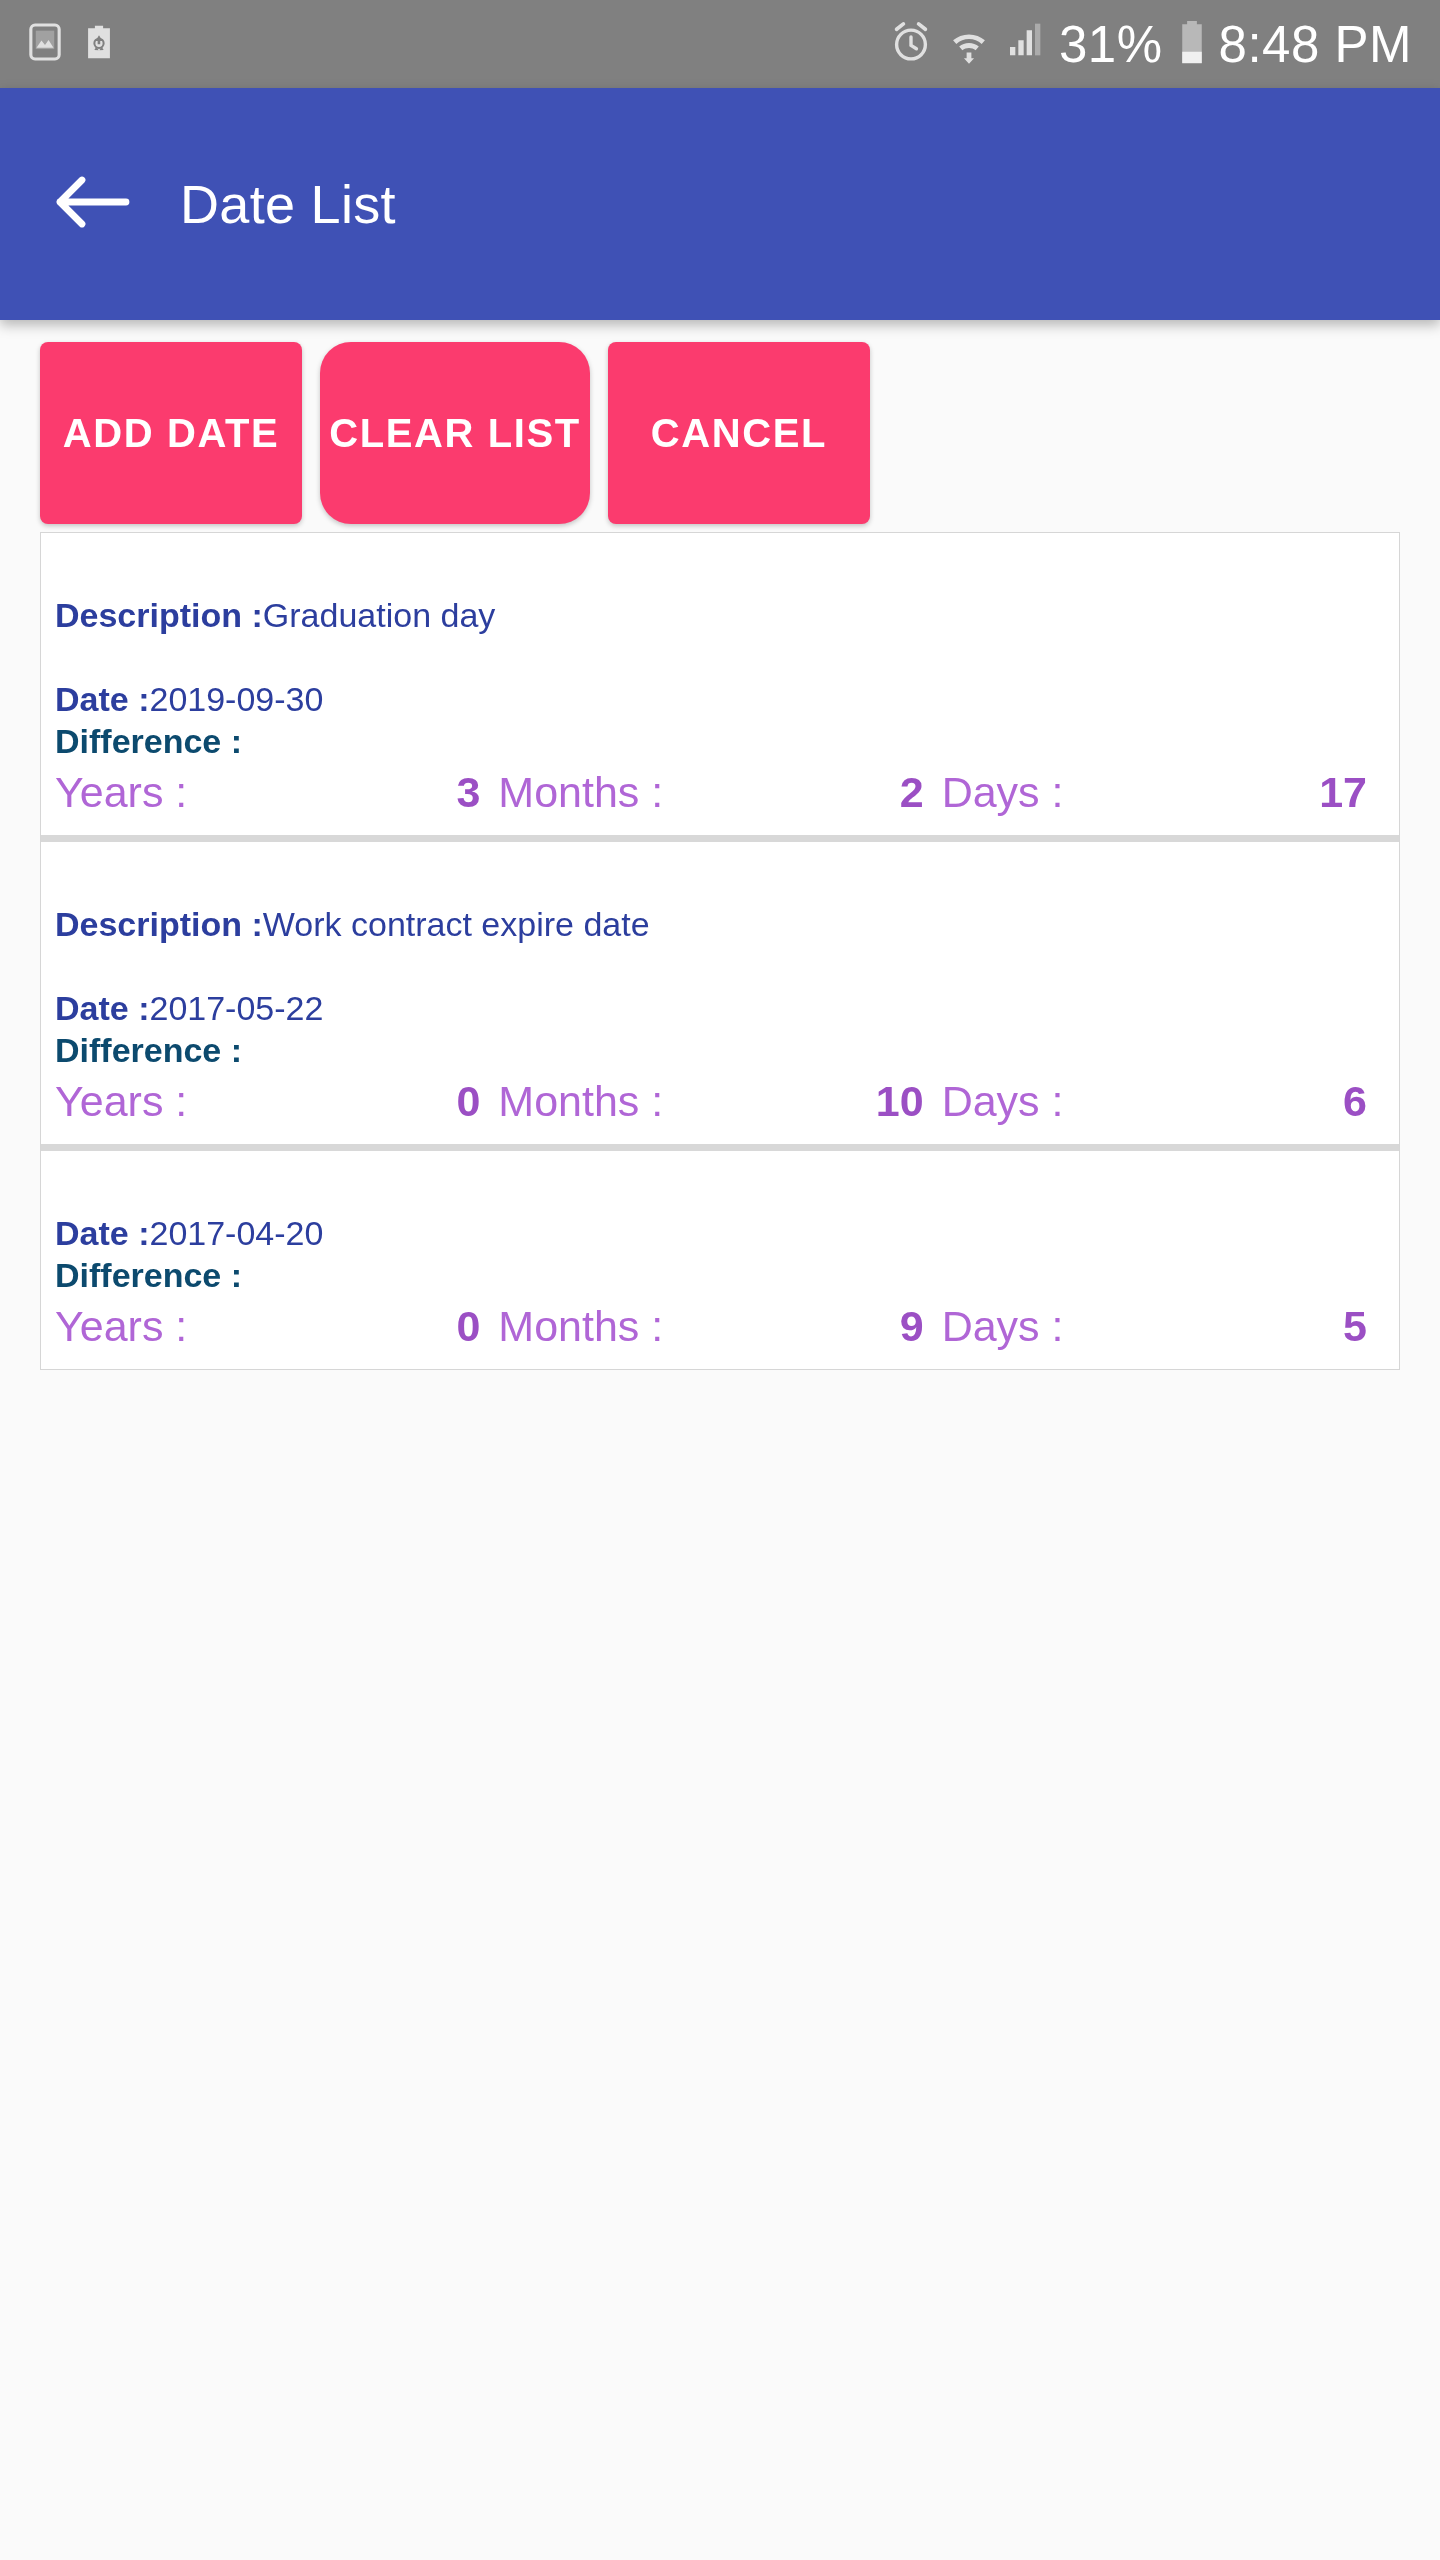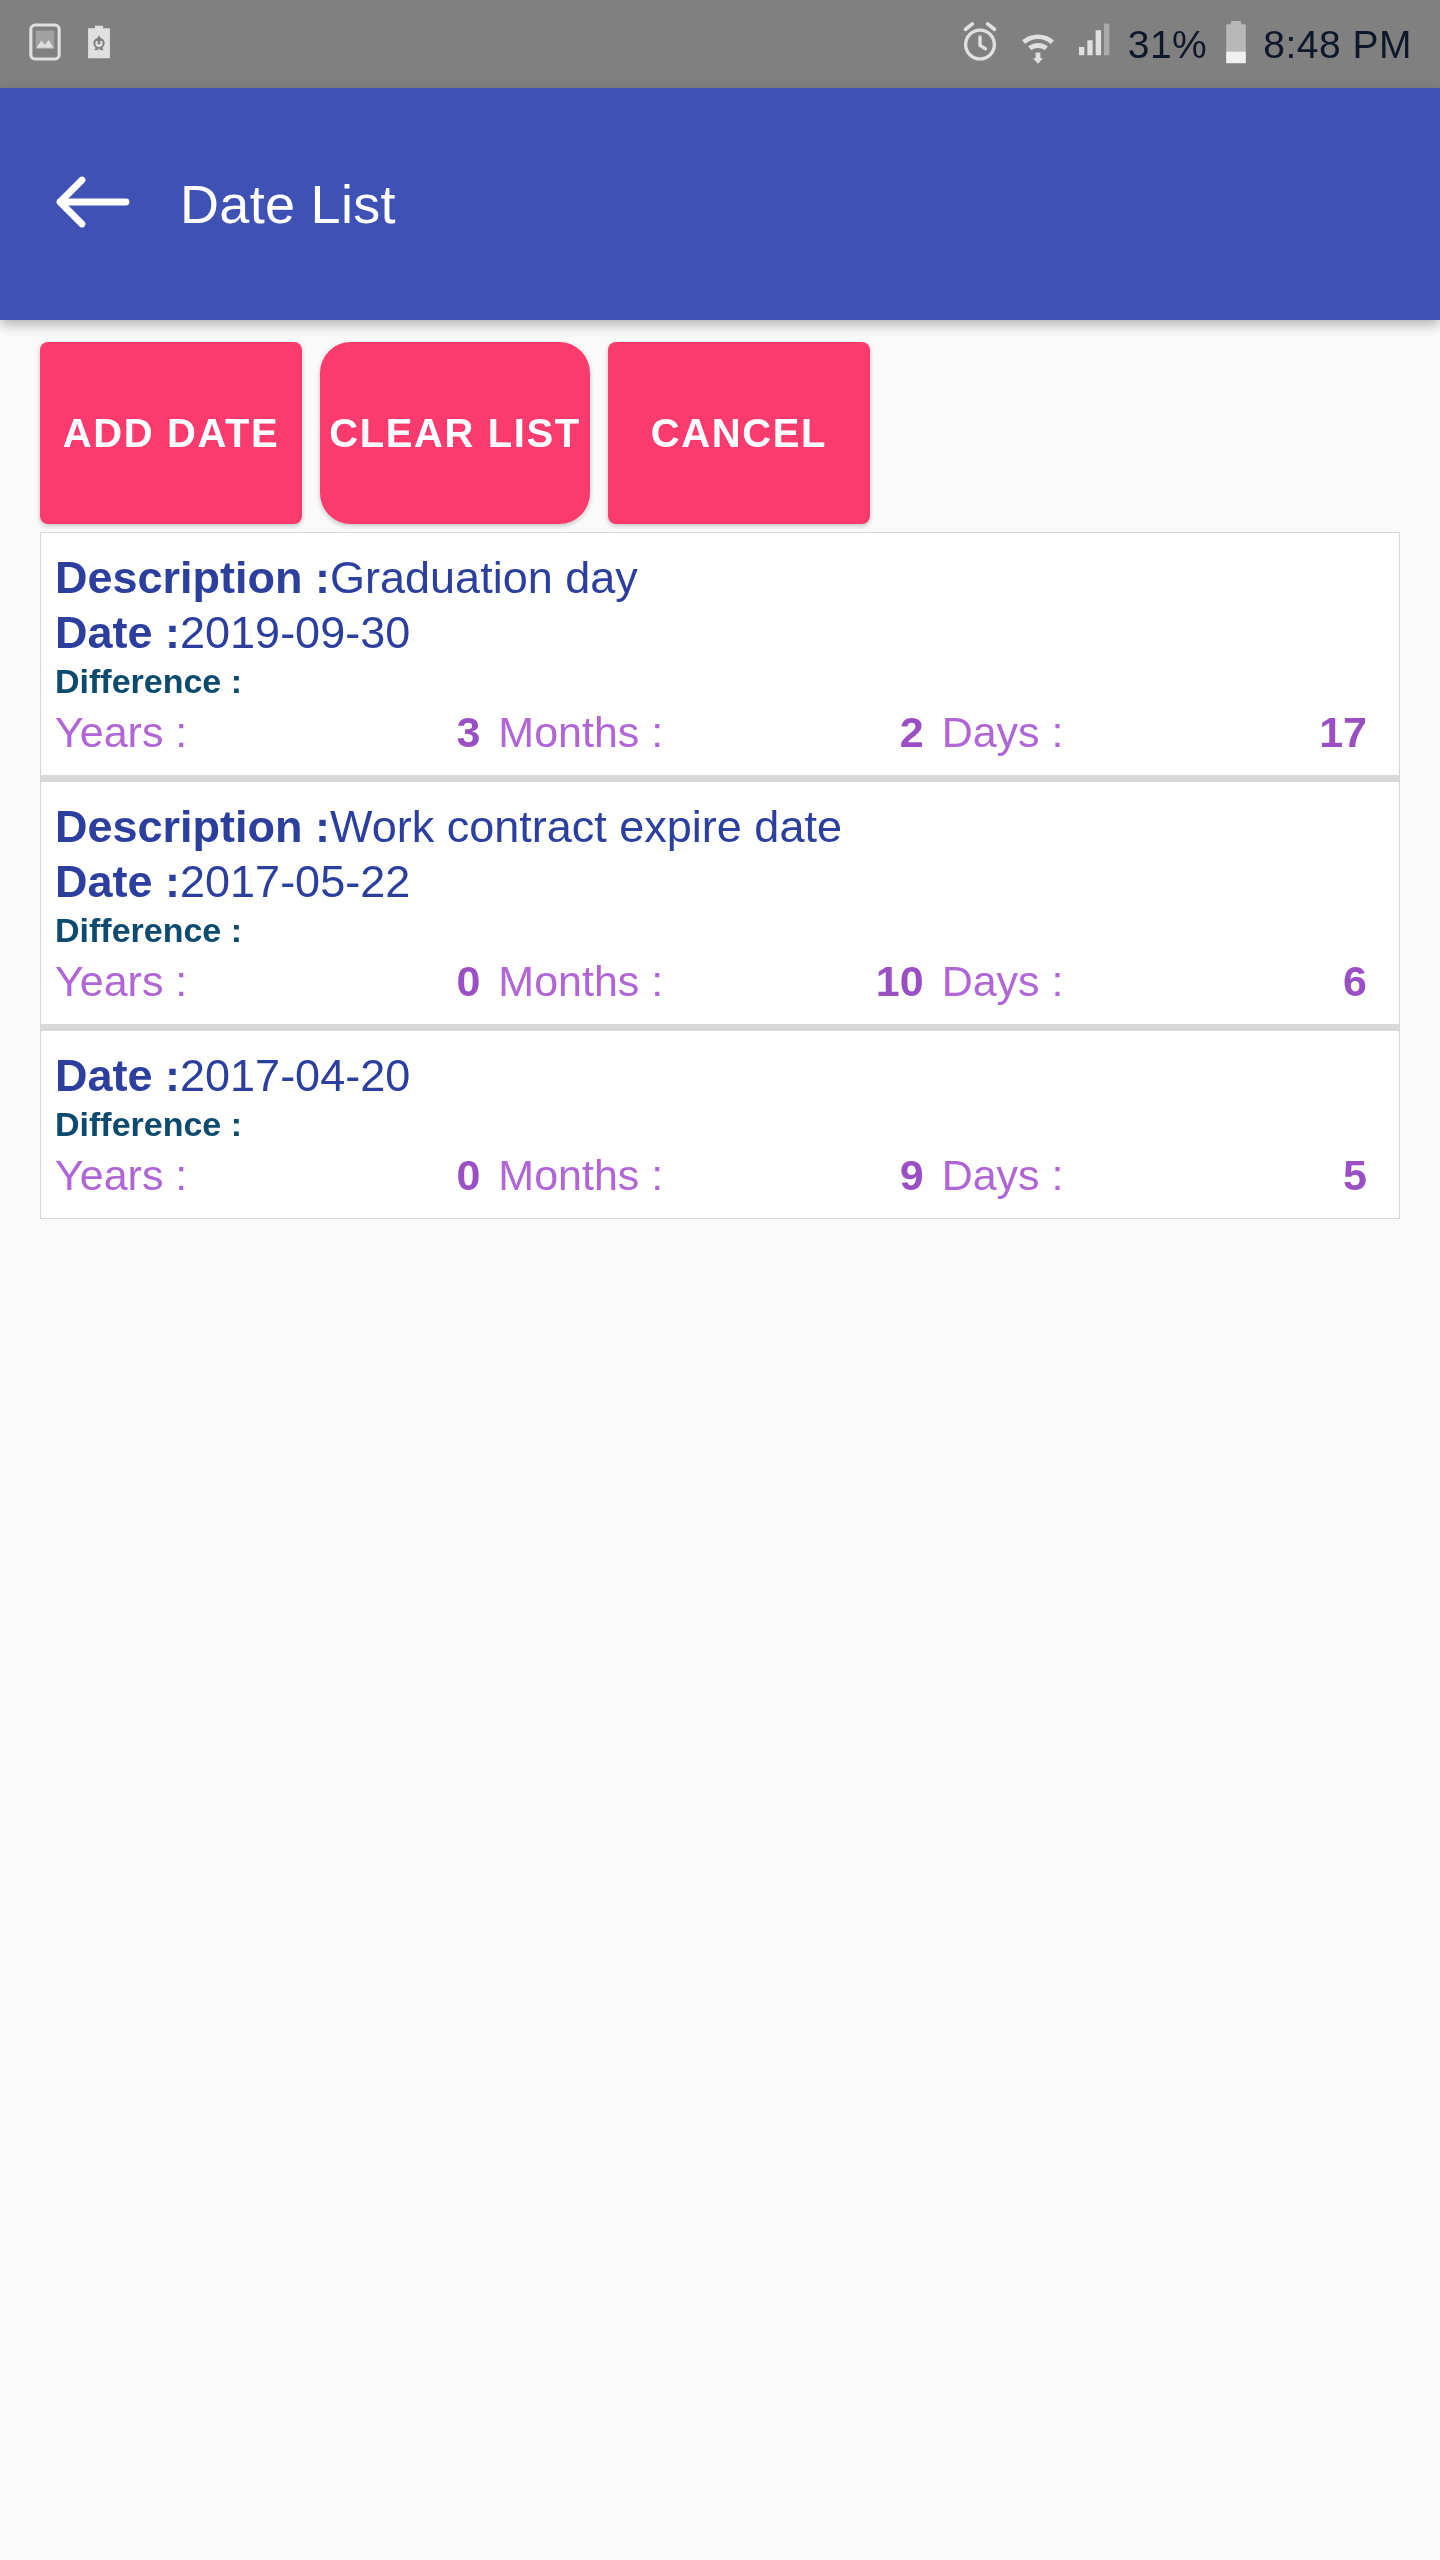--- a/index.html
+++ b/index.html
@@ -15,22 +15,22 @@
     height:88px; width:100%;
     background:#808080;
     display:flex; align-items:center;
     padding:0 28px;
     color:#e0e0e0;
   }
   .sb-left{ display:flex; align-items:center; gap:22px; }
   .sb-right{ margin-left:auto; display:flex; align-items:center; gap:14px; }
   .sb-icon{ display:block; }
   .sb-text{
-    font-size:39px; letter-spacing:0.5px;
-    color:#0f172a; font-weight:400; line-height:1;
+    font-size:51px; letter-spacing:0.5px;
+    color:#ffffff; font-weight:400; line-height:1;
   }
   .sb-battery-pct{ margin-right:2px; }
 
   
   .app-bar{
     height:232px; width:100%;
     background:#3f51b5;
     display:flex; align-items:center;
     padding:0 46px;
     position:relative;
@@ -91,25 +91,26 @@
     border-top:1px solid #d6d6d6;
   }
   .date-card{
     background:#ffffff;
     padding:18px 14px 16px 14px;
     border-bottom:7px solid #d8d8d8;
   }
   .date-card:last-child{ border-bottom:none; }
 
   .field-line{
-    font-size:45px;
+    font-size:34px;
     color:#2c3e9e;
     line-height:1.18;
     white-space:nowrap;
     margin-bottom:2px;
+    margin-top:44px;
   }
   .field-label{ font-weight:700; }
   .field-value{ font-weight:400; }
 
   .diff-label{
     font-size:34px;
     color:#0c4a6e;
     font-weight:700;
     line-height:1.18;
     margin-bottom:2px;

